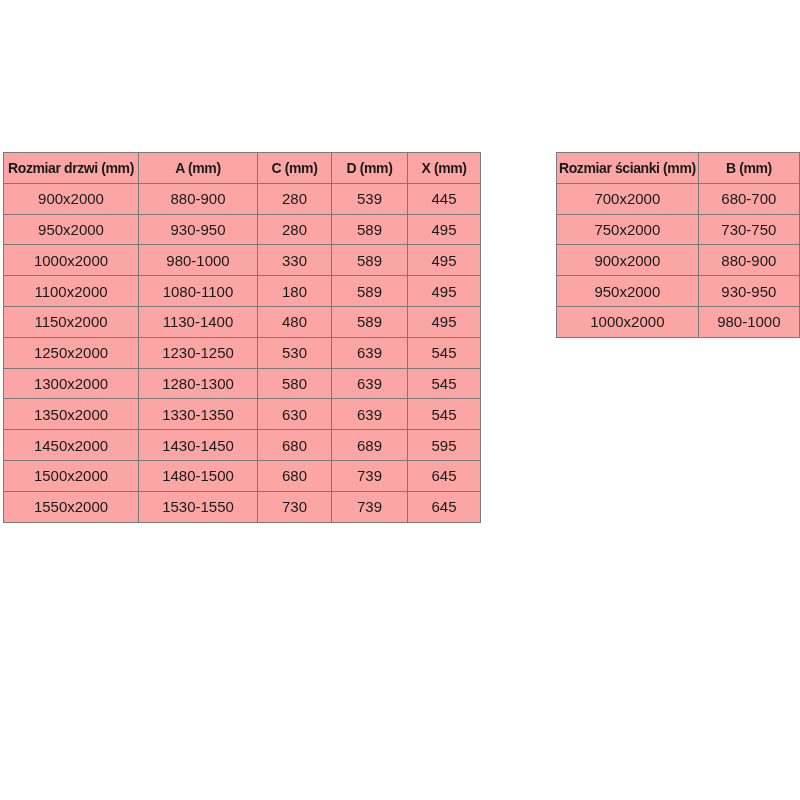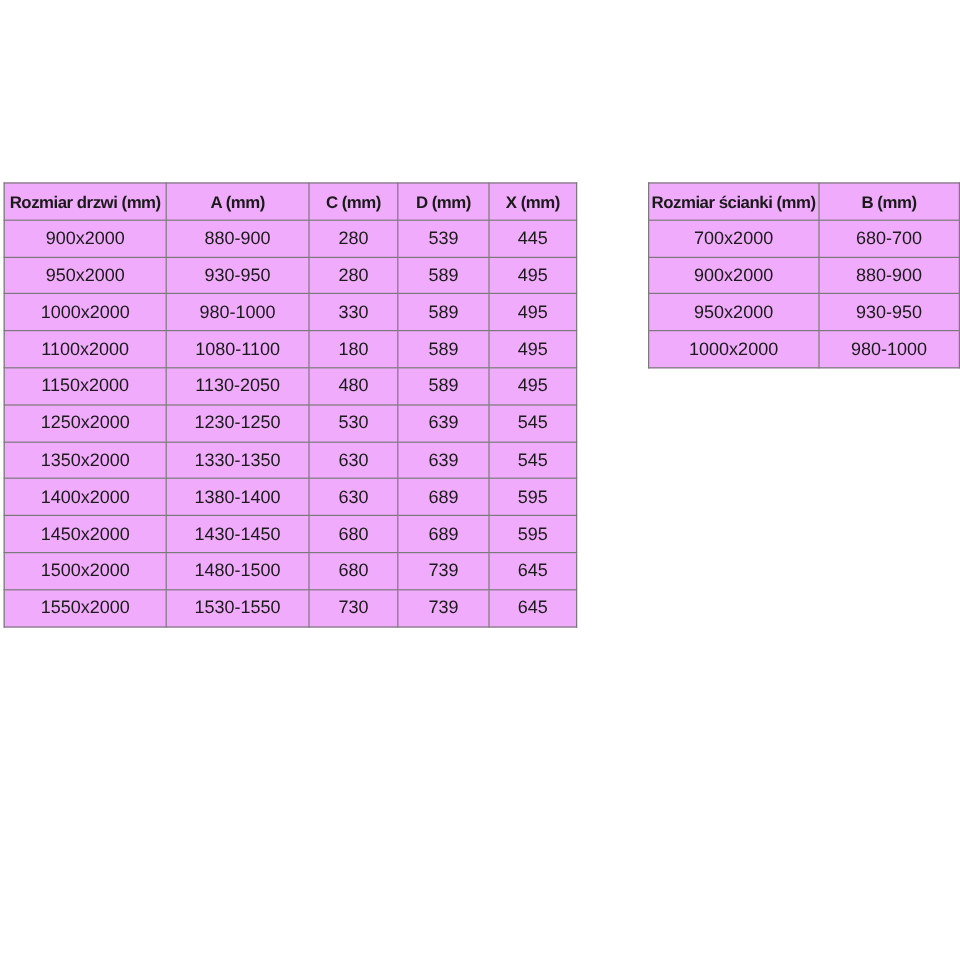--- a/index.html
+++ b/index.html
@@ -15,25 +15,25 @@
     position: relative;
     width: 800px;
     height: 800px;
     background: #ffffff;
   }
   .tbl-wrap {
     position: absolute;
     top: 152px;
   }
   #doors-wrap { left: 3px; }
-  #walls-wrap { left: 540px; }
+  #walls-wrap { left: 556px; }
   table.spec {
     border-collapse: collapse;
     table-layout: fixed;
-    background: #f0abfc;
+    background: #fca5a5;
     padding-left: 30px;
   }
   table.spec th,
   table.spec td {
     border: 1px solid #7a7a7a;
     text-align: center;
     vertical-align: middle;
     padding: 0 2px;
     white-space: nowrap;
     overflow: hidden;
@@ -97,45 +97,45 @@
           </tr>
           <tr>
             <td>1100x2000</td>
             <td>1080-1100</td>
             <td>180</td>
             <td>589</td>
             <td>495</td>
           </tr>
           <tr>
             <td>1150x2000</td>
-            <td>1130-2050</td>
+            <td>1130-1400</td>
             <td>480</td>
             <td>589</td>
             <td>495</td>
           </tr>
           <tr>
             <td>1250x2000</td>
             <td>1230-1250</td>
             <td>530</td>
             <td>639</td>
             <td>545</td>
           </tr>
           <tr>
+            <td>1300x2000</td>
+            <td>1280-1300</td>
+            <td>580</td>
+            <td>639</td>
+            <td>545</td>
+          </tr>
+          <tr>
             <td>1350x2000</td>
             <td>1330-1350</td>
             <td>630</td>
             <td>639</td>
             <td>545</td>
-          </tr>
-          <tr>
-            <td>1400x2000</td>
-            <td>1380-1400</td>
-            <td>630</td>
-            <td>689</td>
-            <td>595</td>
           </tr>
           <tr>
             <td>1450x2000</td>
             <td>1430-1450</td>
             <td>680</td>
             <td>689</td>
             <td>595</td>
           </tr>
           <tr>
             <td>1500x2000</td>
@@ -166,20 +166,24 @@
             <th>Rozmiar ścianki (mm)</th>
             <th>B (mm)</th>
           </tr>
         </thead>
       <tbody>
           <tr>
             <td>700x2000</td>
             <td>680-700</td>
           </tr>
           <tr>
+            <td>750x2000</td>
+            <td>730-750</td>
+          </tr>
+          <tr>
             <td>900x2000</td>
             <td>880-900</td>
           </tr>
           <tr>
             <td>950x2000</td>
             <td>930-950</td>
           </tr>
           <tr>
             <td>1000x2000</td>
             <td>980-1000</td>

